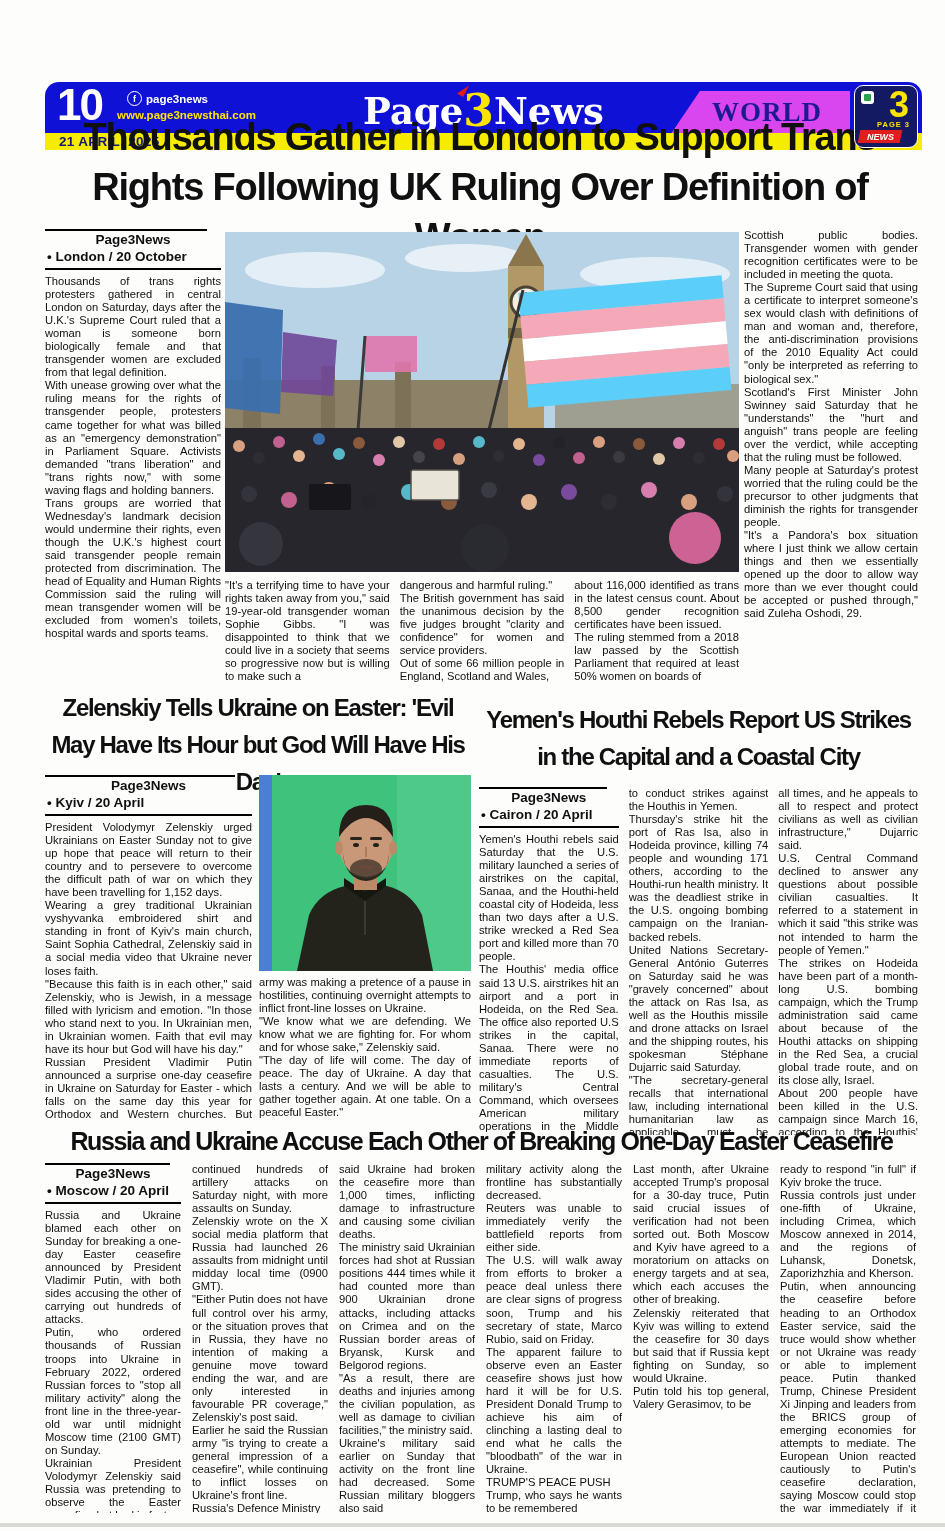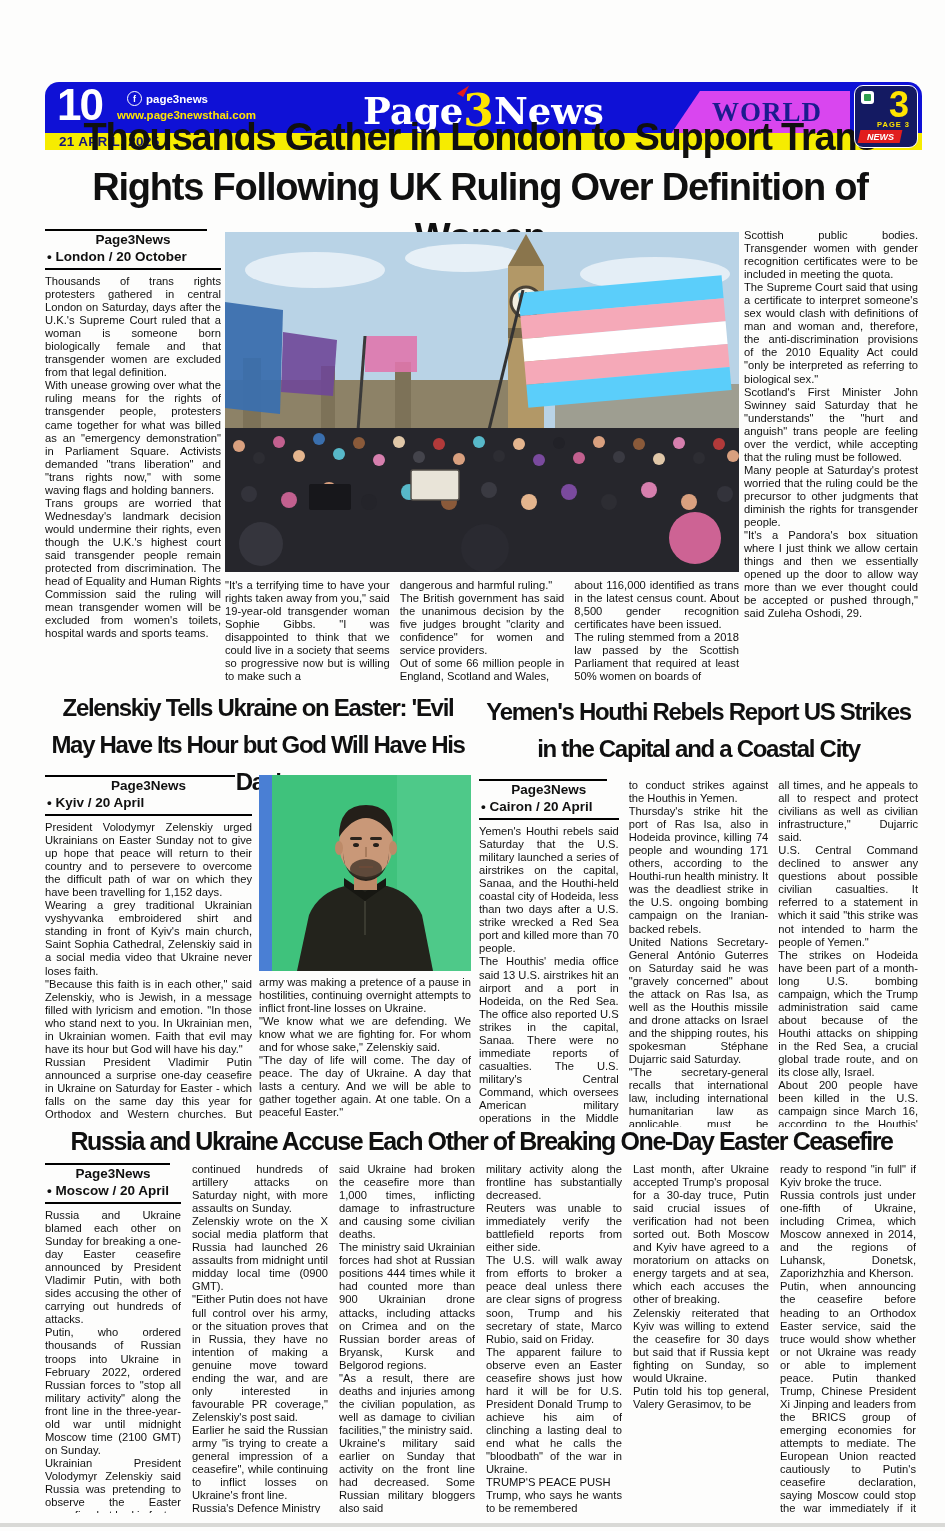--- a/index.html
+++ b/index.html
@@ -57,21 +57,21 @@
   .art1 { position:absolute; left:45px; top:229px; width:873px; height:460px; }
   .a1-left  { position:absolute; left:0; top:0; width:176px; height:458px; }
   .a1-photo { position:absolute; left:180px; top:3px; width:514px; height:340px; overflow:hidden; background:#bcd4e4; }
   .a1-caps  { position:absolute; left:180px; top:350px; width:514px; height:108px; display:flex; gap:10px; }
   .a1-caps .col { flex:1; }
   .a1-right { position:absolute; left:699px; top:0; width:174px; height:460px; }
 
   
   .row23 { position:absolute; left:45px; top:689px; width:873px; height:437px; }
   .art2 { position:absolute; left:0; top:0; width:426px; height:437px; }
-  .art3 { position:absolute; left:434px; top:4px; width:439px; height:437px; }
+  .art3 { position:absolute; left:434px; top:12px; width:439px; height:437px; }
   .a2-h { height:84px; }
   .a3-h { height:84px; }
   .a2-cols { display:flex; gap:7px; margin-top:2px; }
   .a2-c1 { width:207px; height:348px; }
   .a2-c2 { width:212px; height:348px; }
   .a2-photo { width:212px; height:196px; margin-bottom:5px; overflow:hidden; background:#3fc27c; }
   .a3-cols { display:flex; gap:10px; margin-top:2px; }
   .a3-cols .col { width:140px; height:348px; }
 
   

